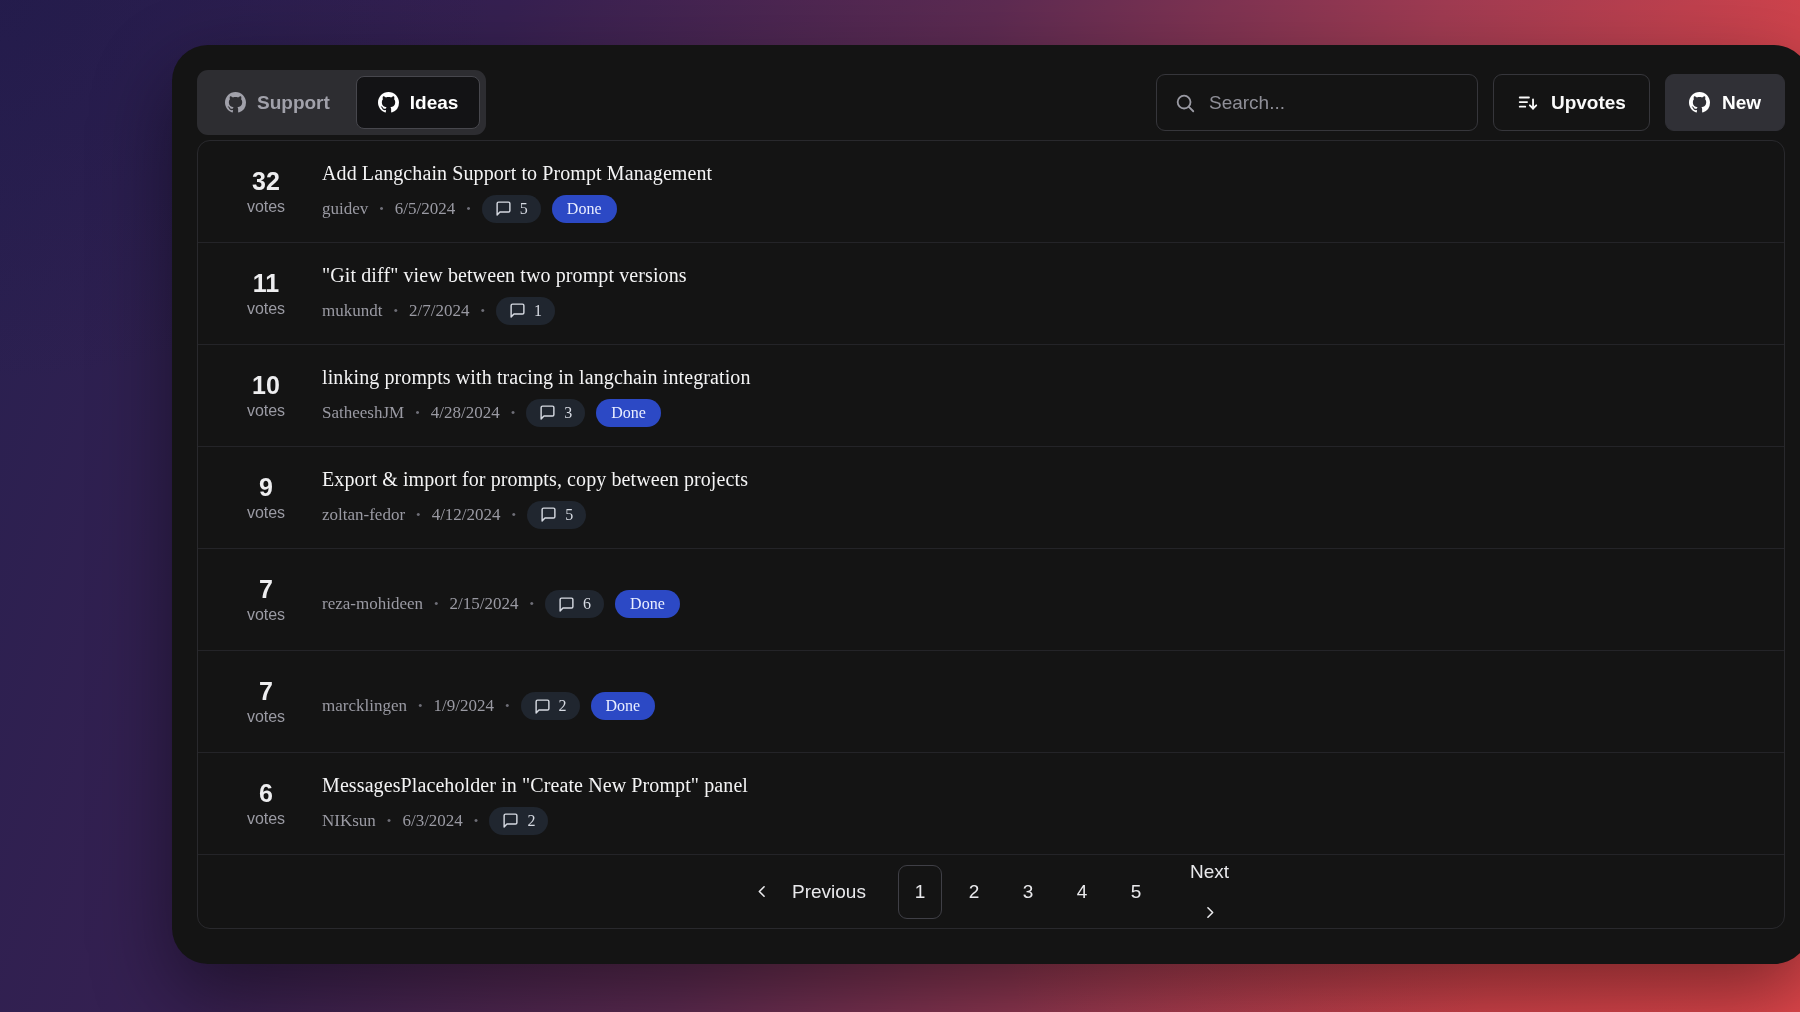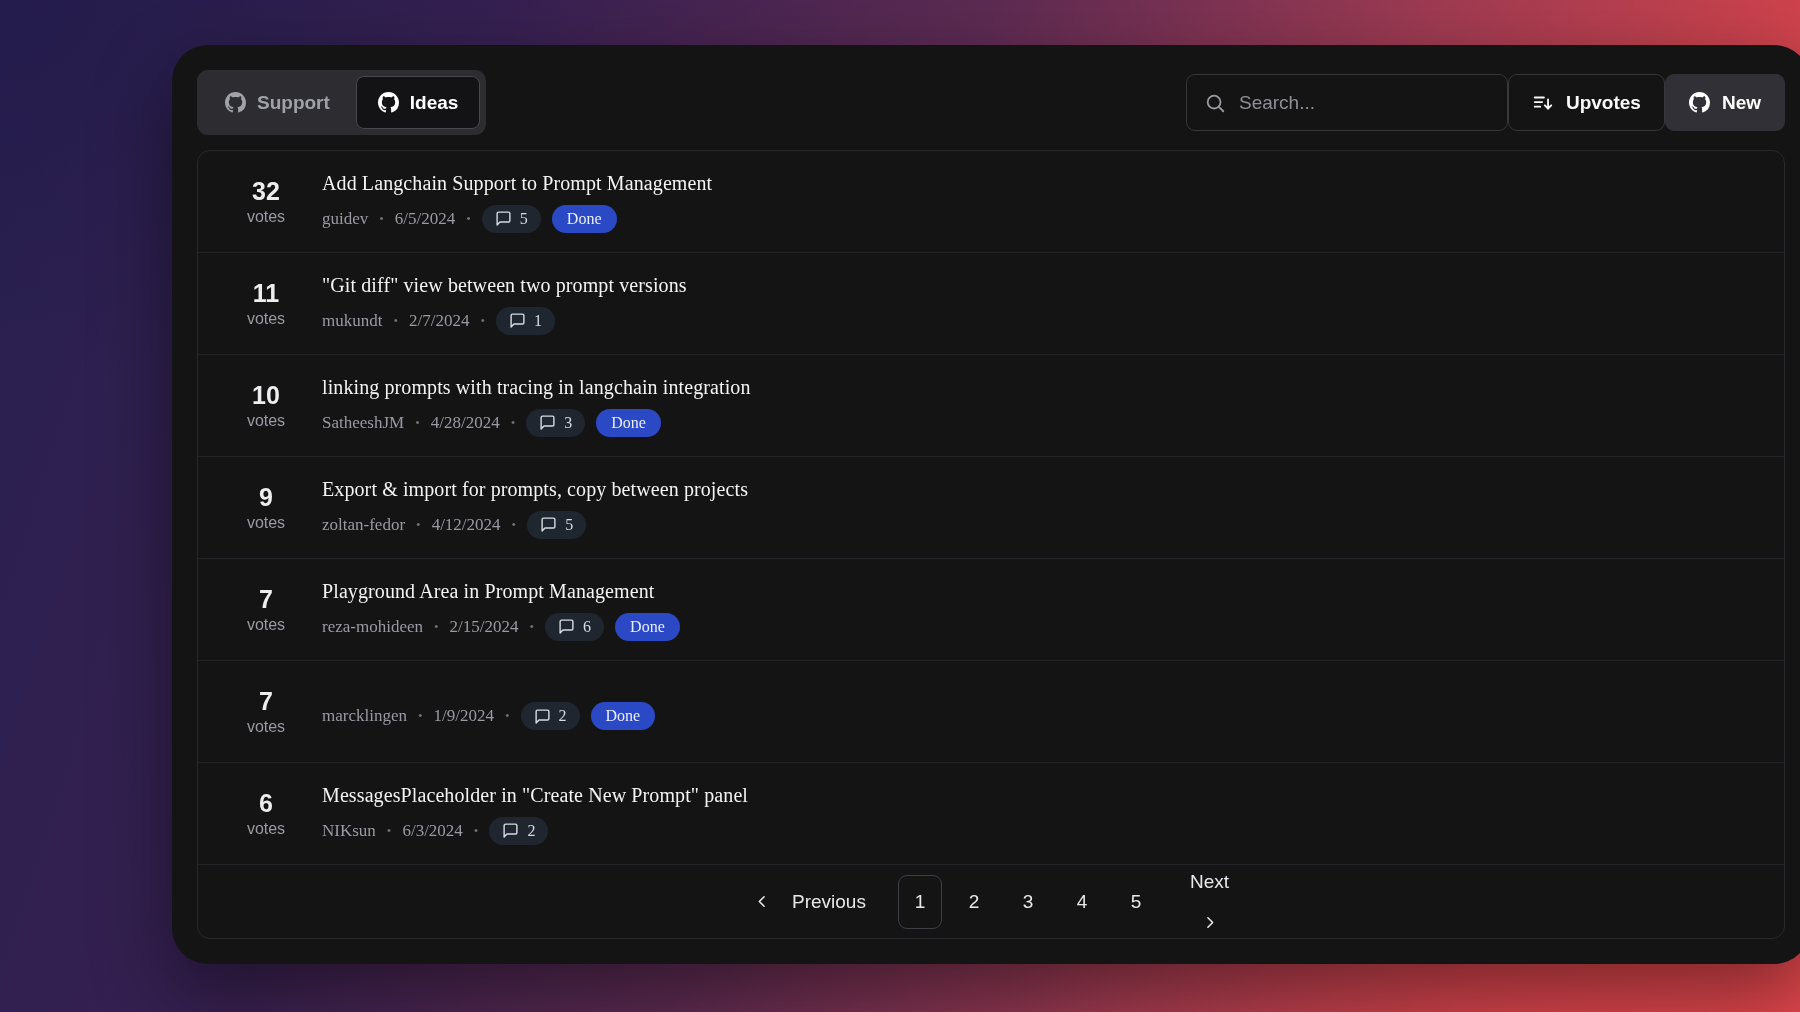--- a/index.html
+++ b/index.html
@@ -30,41 +30,41 @@
     background: #2d2d31; border-radius: 11px; padding: 6px; height: 65px;
   }
   .tab {
     display: flex; align-items: center; gap: 11px;
     padding: 0 21px; border: 1px solid transparent; border-radius: 8px;
     background: transparent; color: #a1a1aa;
     font-family: inherit; font-size: 19px; font-weight: 600; cursor: pointer;
   }
   .tab.active { background: #131315; border-color: #47474d; color: #ffffff; }
   .tab svg { flex: none; }
-  .toolbar-right { display: flex; align-items: center; }
+  .toolbar-right { display: flex; align-items: center; gap: 15px; }
   .search-box {
     display: flex; align-items: center; gap: 13px;
     width: 322px; height: 57px; padding: 0 17px;
     border: 1px solid #36363b; border-radius: 9px; background: transparent;
   }
   .search-box input {
     flex: 1; min-width: 0; background: transparent; border: none; outline: none;
     color: #e7e7ea; font-family: inherit; font-size: 19px;
   }
   .search-box input::placeholder { color: #8f8f98; }
   .btn {
     display: flex; align-items: center; gap: 12px;
     height: 57px; padding: 0 23px; border-radius: 9px;
     font-family: inherit; font-size: 19px; font-weight: 600; cursor: pointer;
   }
   .btn-outline { background: transparent; border: 1px solid #36363b; color: #fafafa; }
   .btn-solid   { background: #303036; border: 1px solid #303036; color: #ffffff; }
   
   .list {
-    margin-top: 15px; height: 789px;
+    margin-top: 5px; height: 789px;
     border: 1px solid #29292d; border-radius: 13px;
     display: flex; flex-direction: column; overflow: hidden;
   }
   .rows { flex: 1; display: flex; flex-direction: column; }
   .row {
     flex: 1; display: flex; align-items: center;
     padding: 0 26px; cursor: pointer;
   }
   .row + .row { border-top: 1px solid #242428; }
   .vote-col { width: 84px; flex: none; text-align: center; margin-right: 14px; }
@@ -264,21 +264,20 @@
 
       </div>
     </div>
   </div>
           <div class="row">
     <div class="vote-col">
       <div class="vote-num">7</div>
       <div class="vote-label">votes</div>
     </div>
     <div class="row-main">
-      <div class="row-title">Playground Area in Prompt Management</div>
       <div class="row-meta">
         <span class="author">reza-mohideen</span>
         <span class="dot">•</span>
         <span class="date">2/15/2024</span>
         <span class="dot">•</span>
         <span class="comments-pill">
           <span class="icon">
             <svg width="17" height="17" viewBox="0 0 24 24" fill="none" stroke="currentColor" stroke-width="2" stroke-linecap="round" stroke-linejoin="round">
                       <path d="M21 15a2 2 0 0 1-2 2H7l-4 4V5a2 2 0 0 1 2-2h14a2 2 0 0 1 2 2z"></path>
                     </svg>

